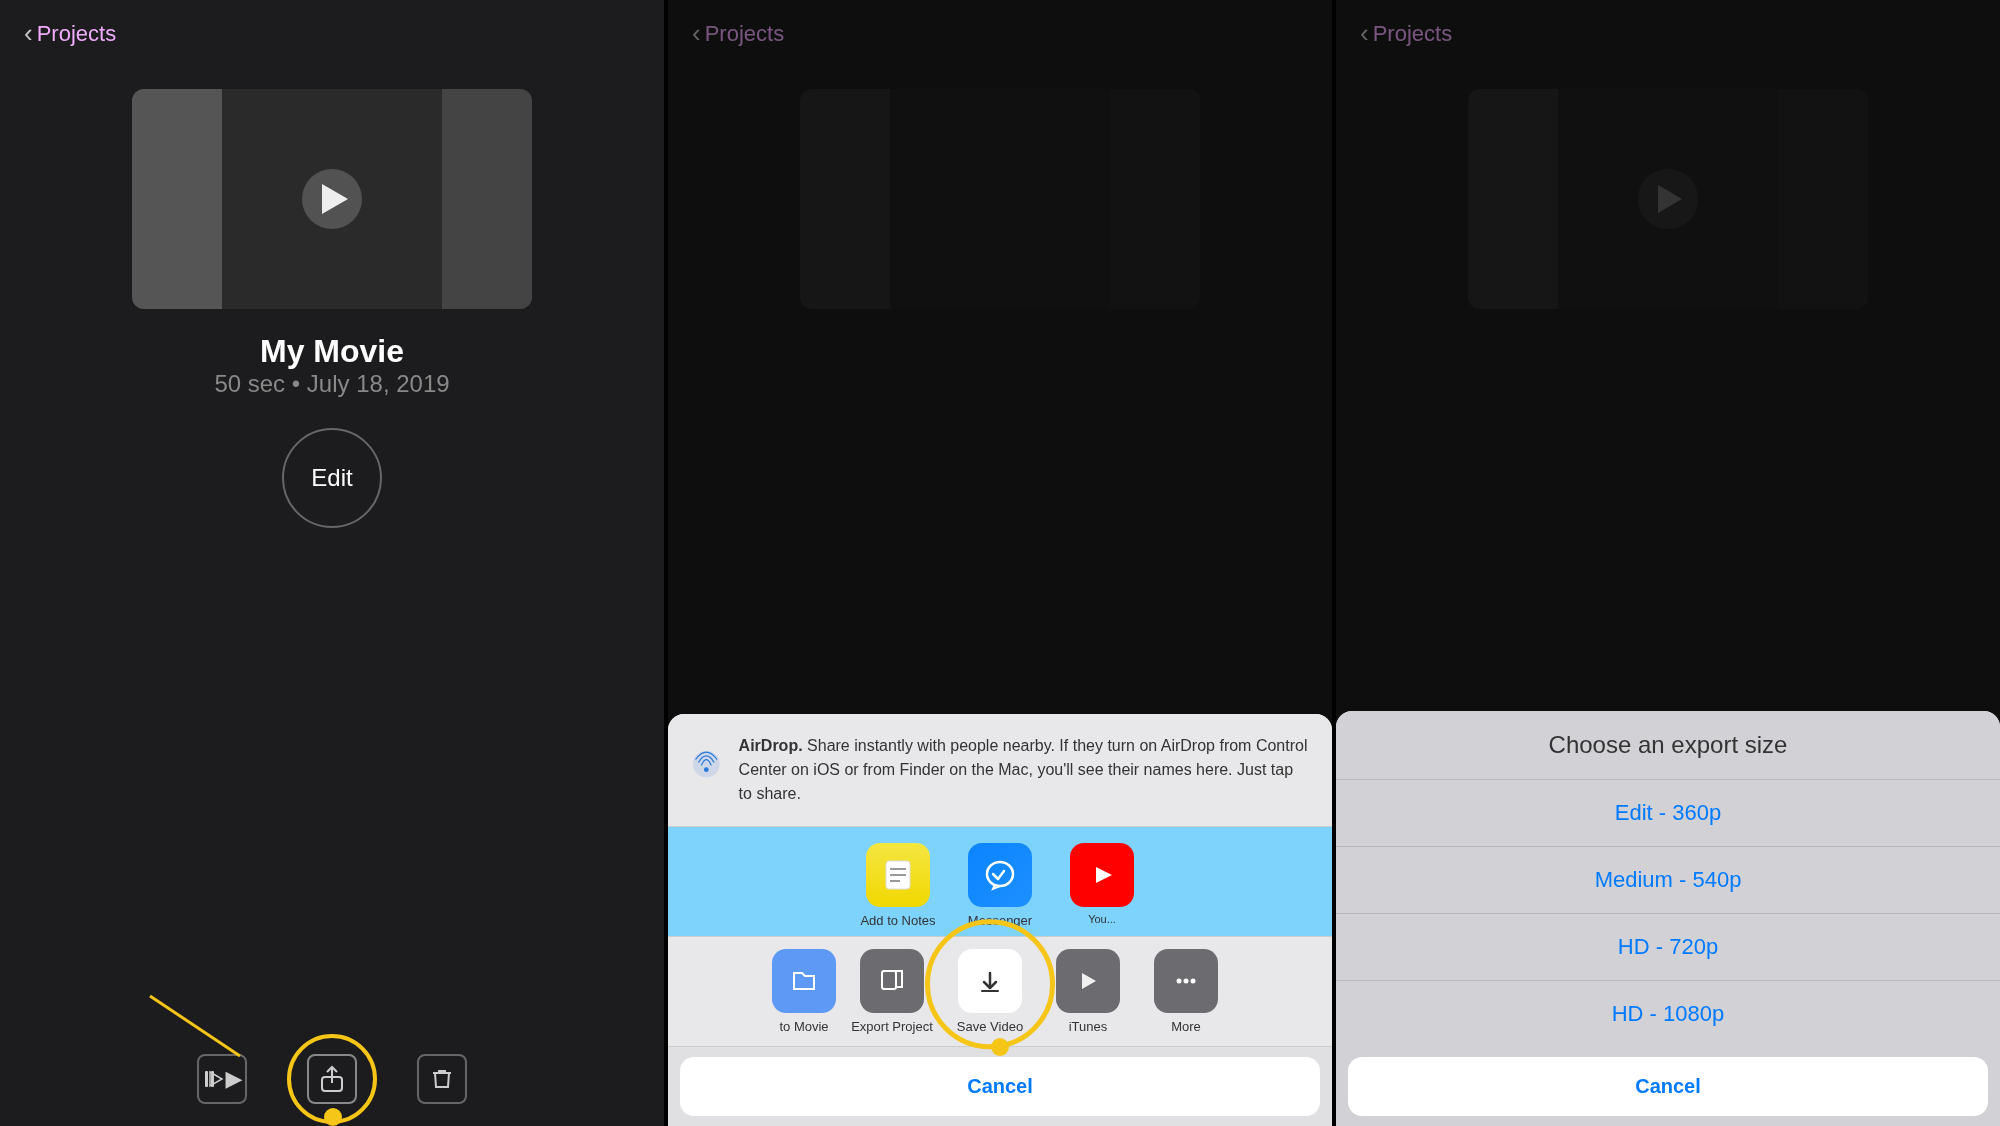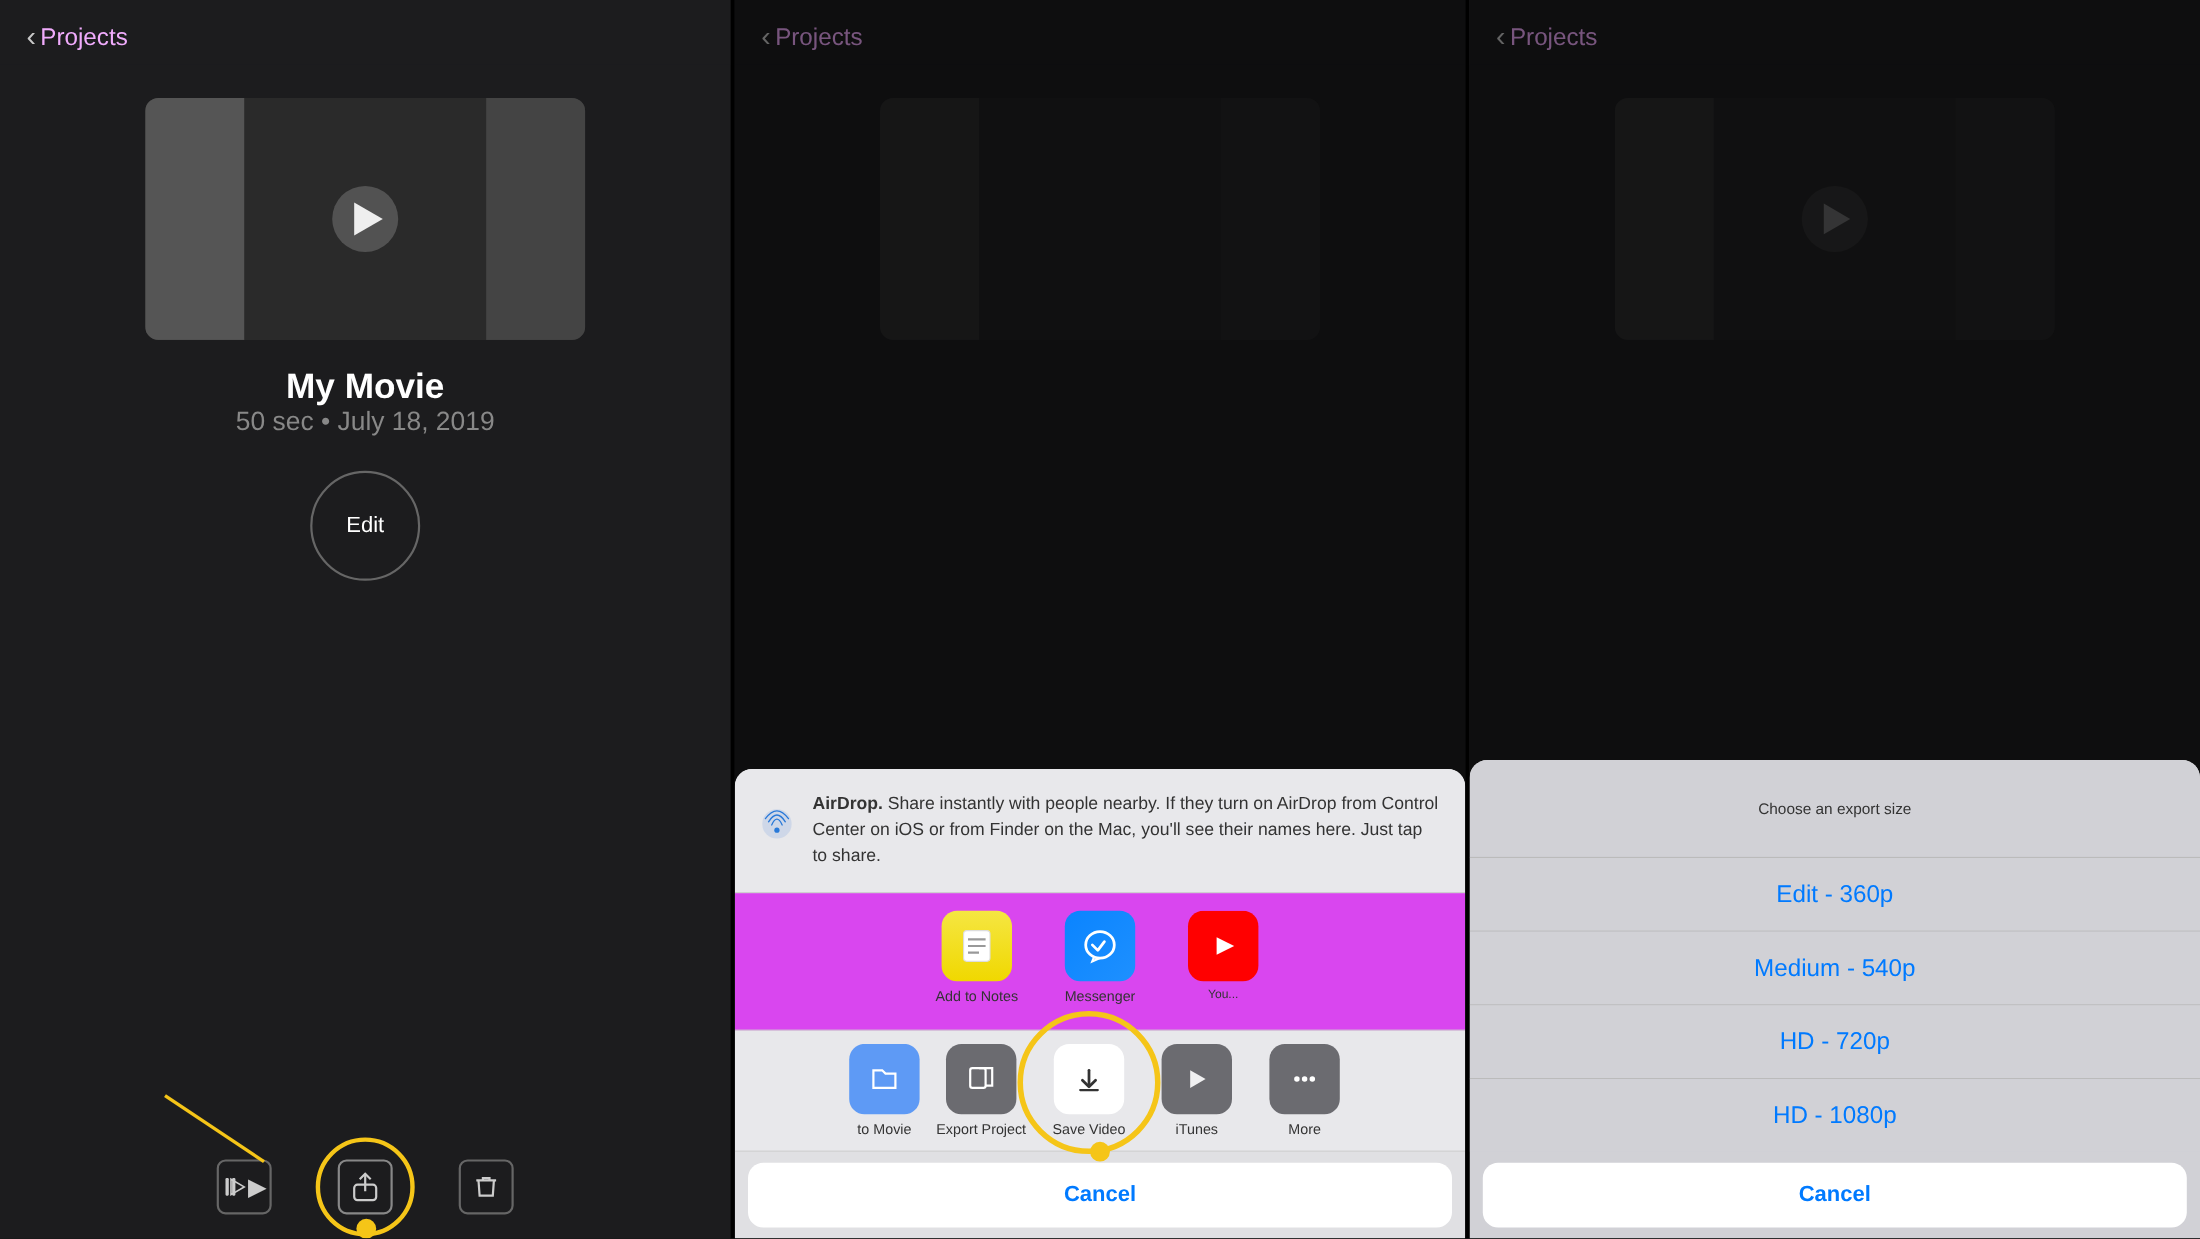--- a/index.html
+++ b/index.html
@@ -128,21 +128,21 @@
       margin-top: 0;
     }
 
     .edit-btn {
       width: 100px;
       height: 100px;
       border-radius: 50%;
       border: 2px solid #666;
       background: transparent;
       color: #fff;
-      font-size: 20px;
+      font-size: 24px;
       cursor: pointer;
       margin-top: 30px;
       display: flex;
       align-items: center;
       justify-content: center;
     }
 
     
     .bottom-toolbar {
       width: 100%;
@@ -209,23 +209,23 @@
       font-size: 16px;
       color: #333;
       line-height: 1.5;
     }
     .airdrop-text strong {
       font-weight: 600;
     }
 
     .app-row {
       display: flex;
-      padding: 16px 12px 23px;
-      gap: 22px;
-      background: #d946ef;
+      padding: 16px 12px 8px;
+      gap: 12px;
+      background: #7dd3fc;
       border-bottom: 1px solid #ccc;
       justify-content: center;
     }
     .app-item {
       display: flex;
       flex-direction: column;
       align-items: center;
       width: 90px;
       gap: 6px;
       cursor: pointer;
@@ -307,23 +307,23 @@
     .export-sheet {
       position: absolute;
       bottom: 0;
       left: 0;
       right: 0;
       background: #d1d1d6;
       border-radius: 16px 16px 0 0;
       overflow: hidden;
     }
     .export-title {
-      padding: 36px;
+      padding: 20px;
       text-align: center;
-      font-size: 14px;
+      font-size: 24px;
       color: #333;
       font-weight: 500;
       border-bottom: 1px solid #bbb;
       background: #d1d1d6;
     }
     .export-option {
       padding: 20px;
       text-align: center;
       font-size: 22px;
       color: #007aff;

